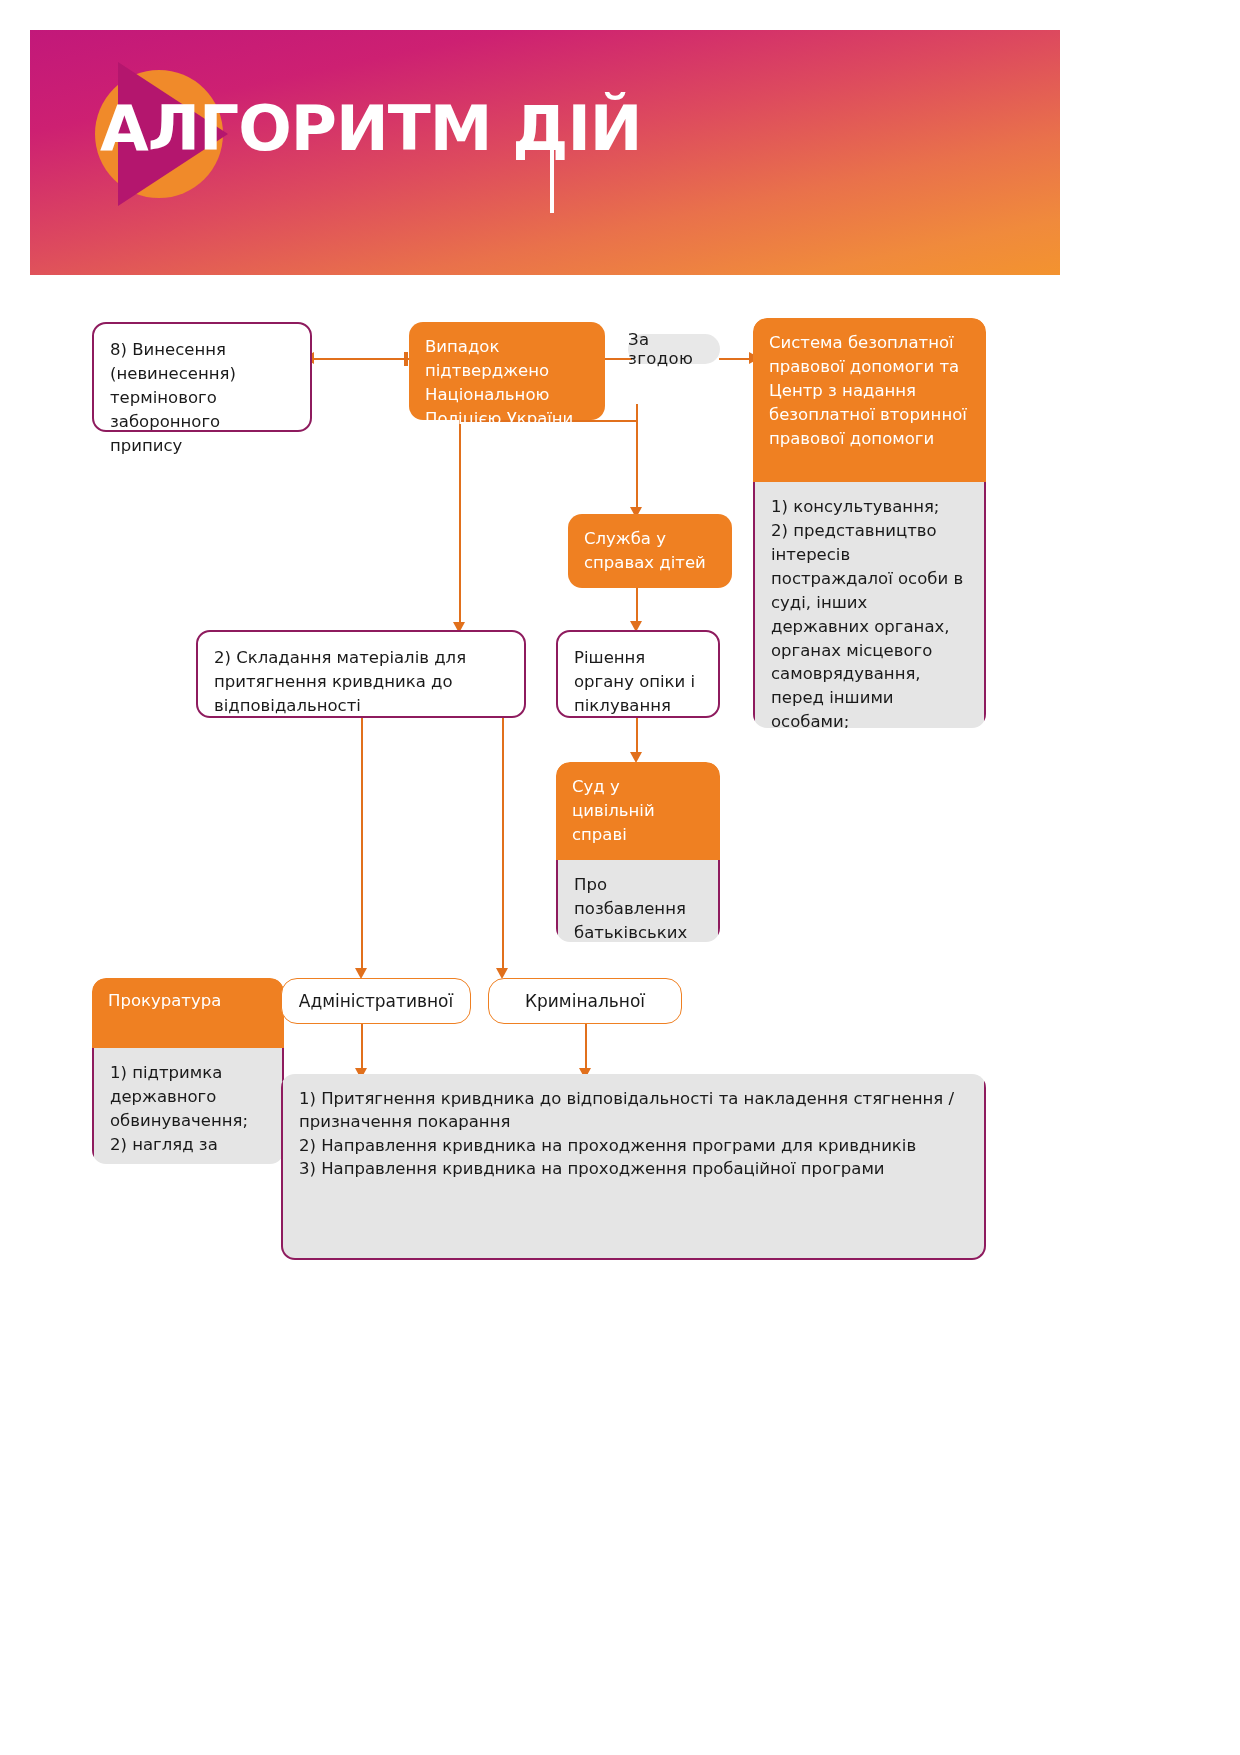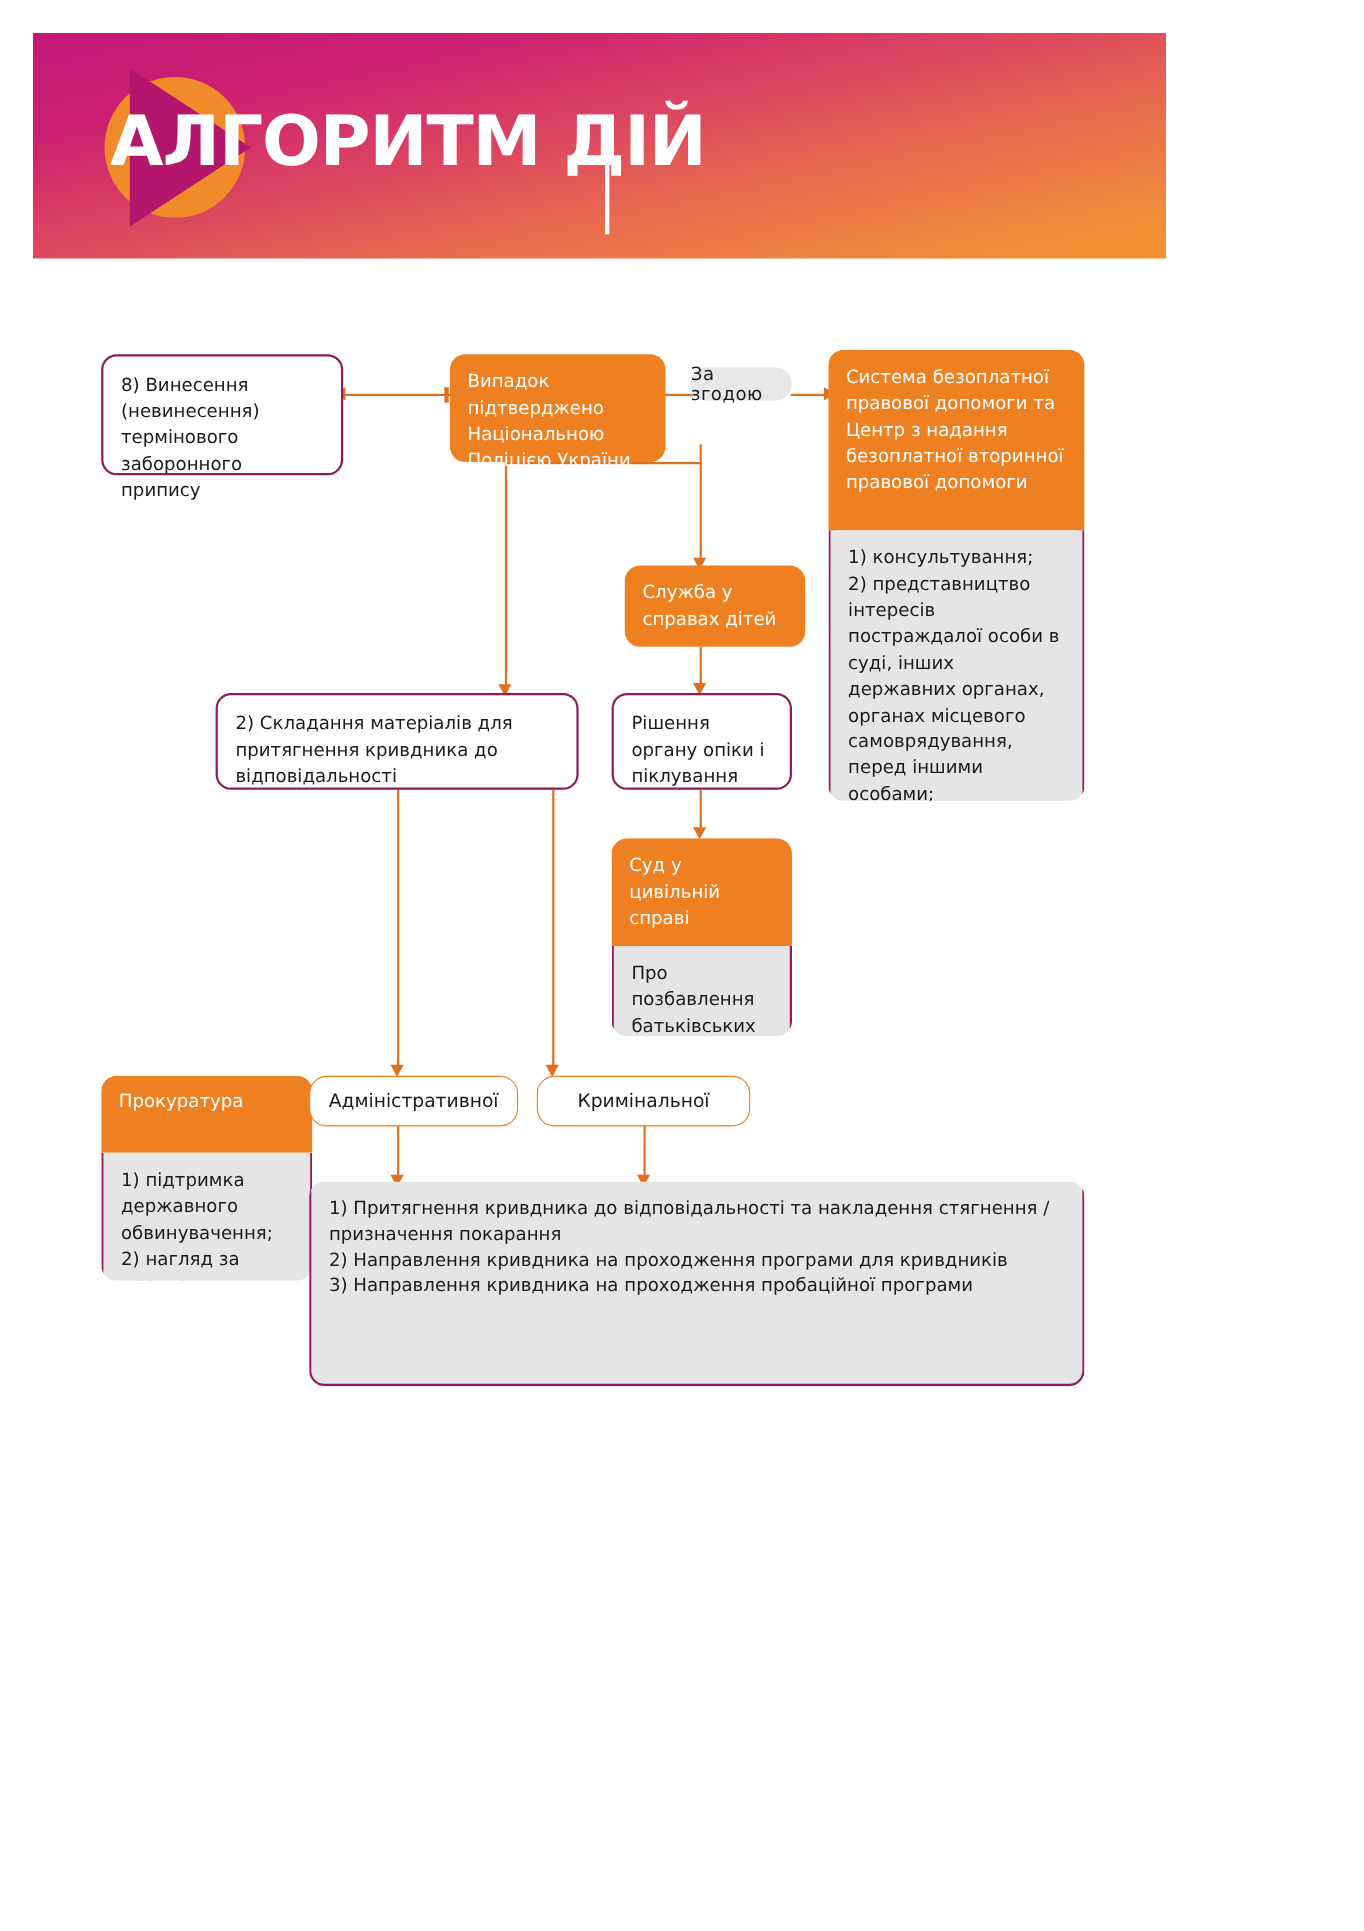--- a/index.html
+++ b/index.html
@@ -7,21 +7,21 @@
     width:1240px;height:1755px;
     background:#ffffff;
     font-family:"DejaVu Sans","Liberation Sans",sans-serif;
     position:relative;
     overflow:hidden;
     -webkit-font-smoothing:antialiased;
   }
 
   
   .header{
-    position:absolute;left:30px;top:30px;width:1030px;height:205px;
+    position:absolute;left:30px;top:30px;width:1030px;height:245px;
     background:linear-gradient(168deg,#c2187a 0%,#cd2072 22%,#dd4a5e 48%,#e9714b 70%,#f08a3c 88%,#f3932f 100%);
     overflow:hidden;
   }
   .logo-wrap{position:absolute;left:40px;top:22px;width:430px;height:160px;}
   .logo-circle{
     position:absolute;left:25px;top:18px;width:128px;height:128px;border-radius:50%;
     background:#f08a2a;
   }
   .logo-tri{
     position:absolute;left:48px;top:10px;width:0;height:0;

